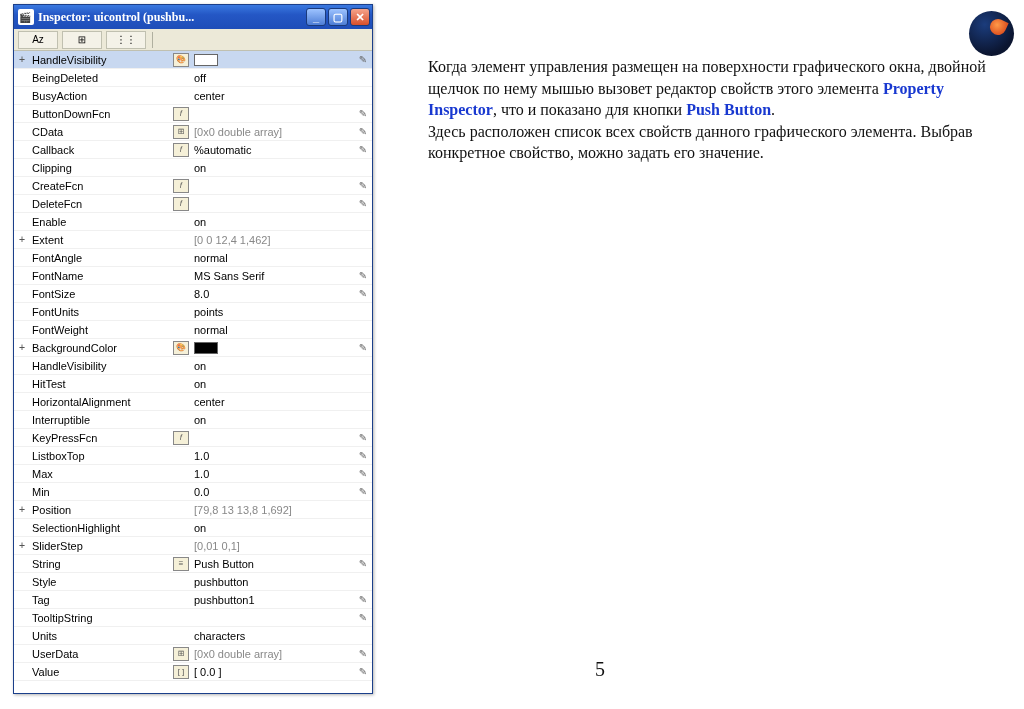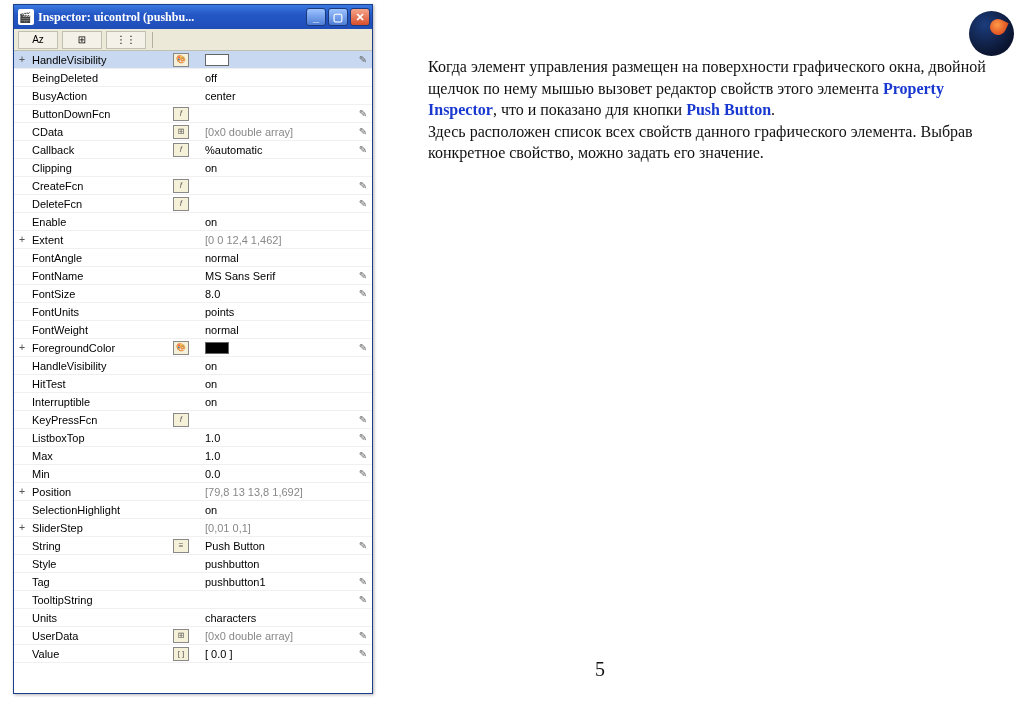--- a/index.html
+++ b/index.html
@@ -121,21 +121,20 @@
     border: 1px solid #888;
     background: #f5f0d8;
     font-size: 8px;
     line-height: 12px;
     color: #555;
   }
   .val-cell {
     flex: 1;
     padding-left: 2px;
     color: #000;
-    margin-left: 11px;
   }
   .val-cell.dim { color: #888; }
   .edit-cell {
     width: 18px;
     text-align: center;
     color: #666;
     font-size: 10px;
   }
   .swatch {
     display: inline-block;
@@ -306,37 +305,44 @@
       </div>
       <div class="prop-row">
         <div class="expand-cell"></div>
         <div class="name-cell">FontWeight</div>
         <div class="icon-cell"></div>
         <div class="val-cell">normal</div>
         <div class="edit-cell"></div>
       </div>
       <div class="prop-row">
         <div class="expand-cell">+</div>
-        <div class="name-cell">ForegroundColor</div>
+        <div class="name-cell">BackgroundColor</div>
         <div class="icon-cell"><span class="picon">🎨</span></div>
         <div class="val-cell"><span class="swatch" style="background: rgb(0, 0, 0);"></span></div>
         <div class="edit-cell">✎</div>
       </div>
       <div class="prop-row">
         <div class="expand-cell"></div>
         <div class="name-cell">HandleVisibility</div>
         <div class="icon-cell"></div>
         <div class="val-cell">on</div>
         <div class="edit-cell"></div>
       </div>
       <div class="prop-row">
         <div class="expand-cell"></div>
         <div class="name-cell">HitTest</div>
         <div class="icon-cell"></div>
         <div class="val-cell">on</div>
+        <div class="edit-cell"></div>
+      </div>
+      <div class="prop-row">
+        <div class="expand-cell"></div>
+        <div class="name-cell">HorizontalAlignment</div>
+        <div class="icon-cell"></div>
+        <div class="val-cell">center</div>
         <div class="edit-cell"></div>
       </div>
       <div class="prop-row">
         <div class="expand-cell"></div>
         <div class="name-cell">Interruptible</div>
         <div class="icon-cell"></div>
         <div class="val-cell">on</div>
         <div class="edit-cell"></div>
       </div>
       <div class="prop-row">

